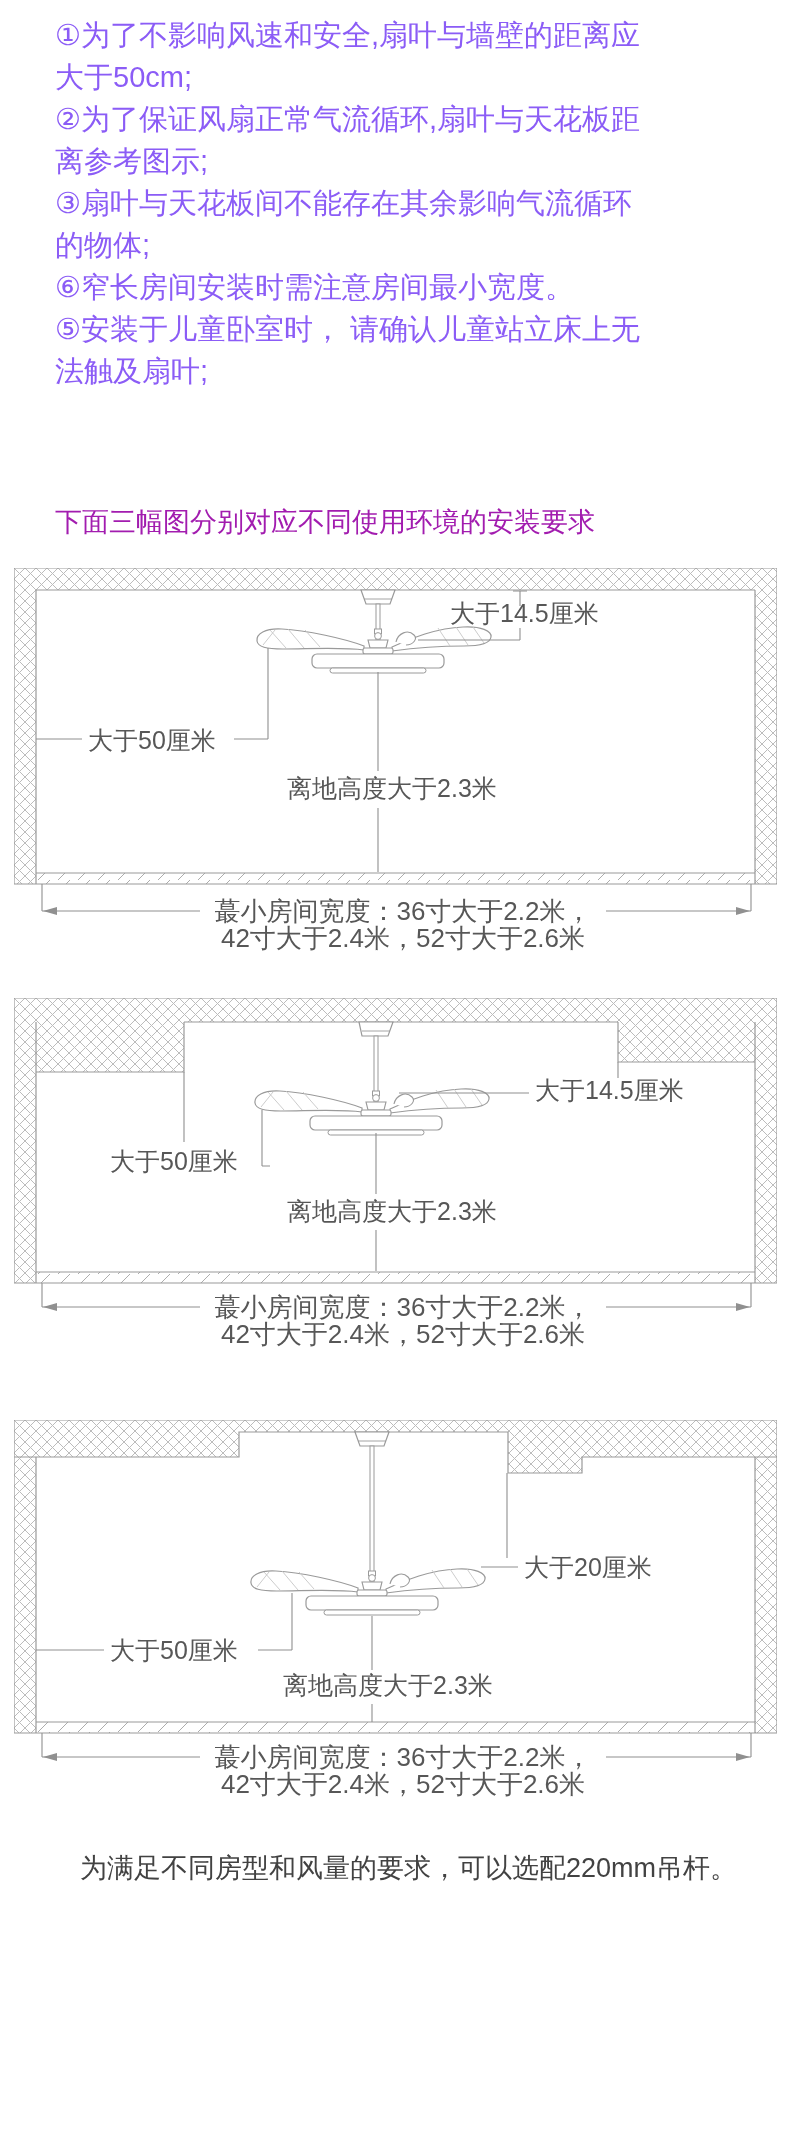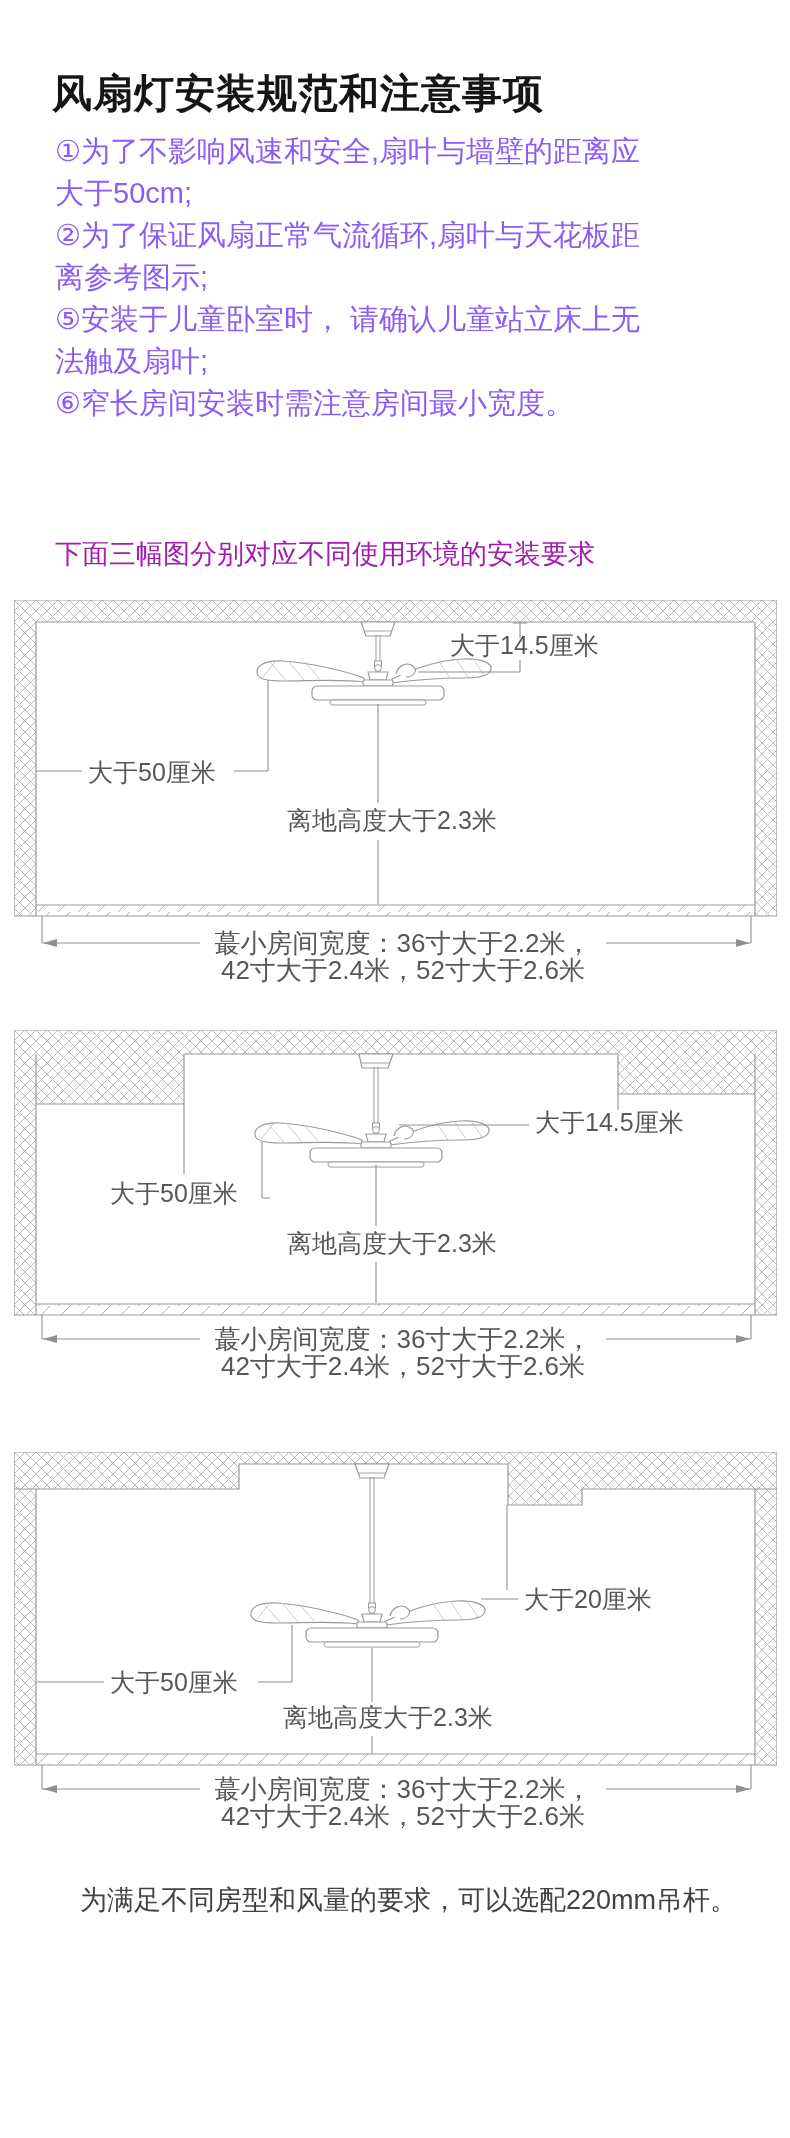--- a/index.html
+++ b/index.html
@@ -44,27 +44,27 @@
       <path d="M-10,2 L10,2 L8,10 L-8,10 Z" fill="#ffffff" stroke="#9a9a9a" stroke-width="1.1"></path>
       <rect x="-15" y="10" width="30" height="6" rx="2" fill="#ffffff" stroke="#9a9a9a" stroke-width="1.1"></rect>
       <rect x="-66" y="16" width="132" height="14" rx="5" fill="#ffffff" stroke="#9a9a9a" stroke-width="1.2"></rect>
       <rect x="-48" y="30" width="96" height="5" rx="2.5" fill="#ffffff" stroke="#9a9a9a" stroke-width="1"></rect>
     </g>
   </defs>
 </svg>
 
 <div class="page">
 
-  <h1 class="title">风扇灯安装规范和注意事项</h1>
 
   <div class="notes">
     <p class="note">①为了不影响风速和安全,扇叶与墙壁的距离应大于50cm;</p>
     <p class="note">②为了保证风扇正常气流循环,扇叶与天花板距离参考图示;</p>
+    <p class="note">③扇叶与天花板间不能存在其余影响气流循环的物体;</p>
+    <p class="note">⑥窄长房间安装时需注意房间最小宽度。</p>
     <p class="note">⑤安装于儿童卧室时， 请确认儿童站立床上无法触及扇叶;</p>
-    <p class="note">⑥窄长房间安装时需注意房间最小宽度。</p>
   </div>
 
   <p class="intro">下面三幅图分别对应不同使用环境的安装要求</p>
 
   <svg id="d1" class="diagram" width="763" height="385" viewBox="0 0 763 385">
     <g>
       <rect x="0" y="0" width="22" height="316" fill="url(#xh)"></rect>
       <rect x="741" y="0" width="22" height="316" fill="url(#xh)"></rect>
       <rect x="0" y="0" width="763" height="22" fill="url(#xh)"></rect>
       <rect x="22" y="305" width="719" height="11" fill="url(#fh)"></rect>

